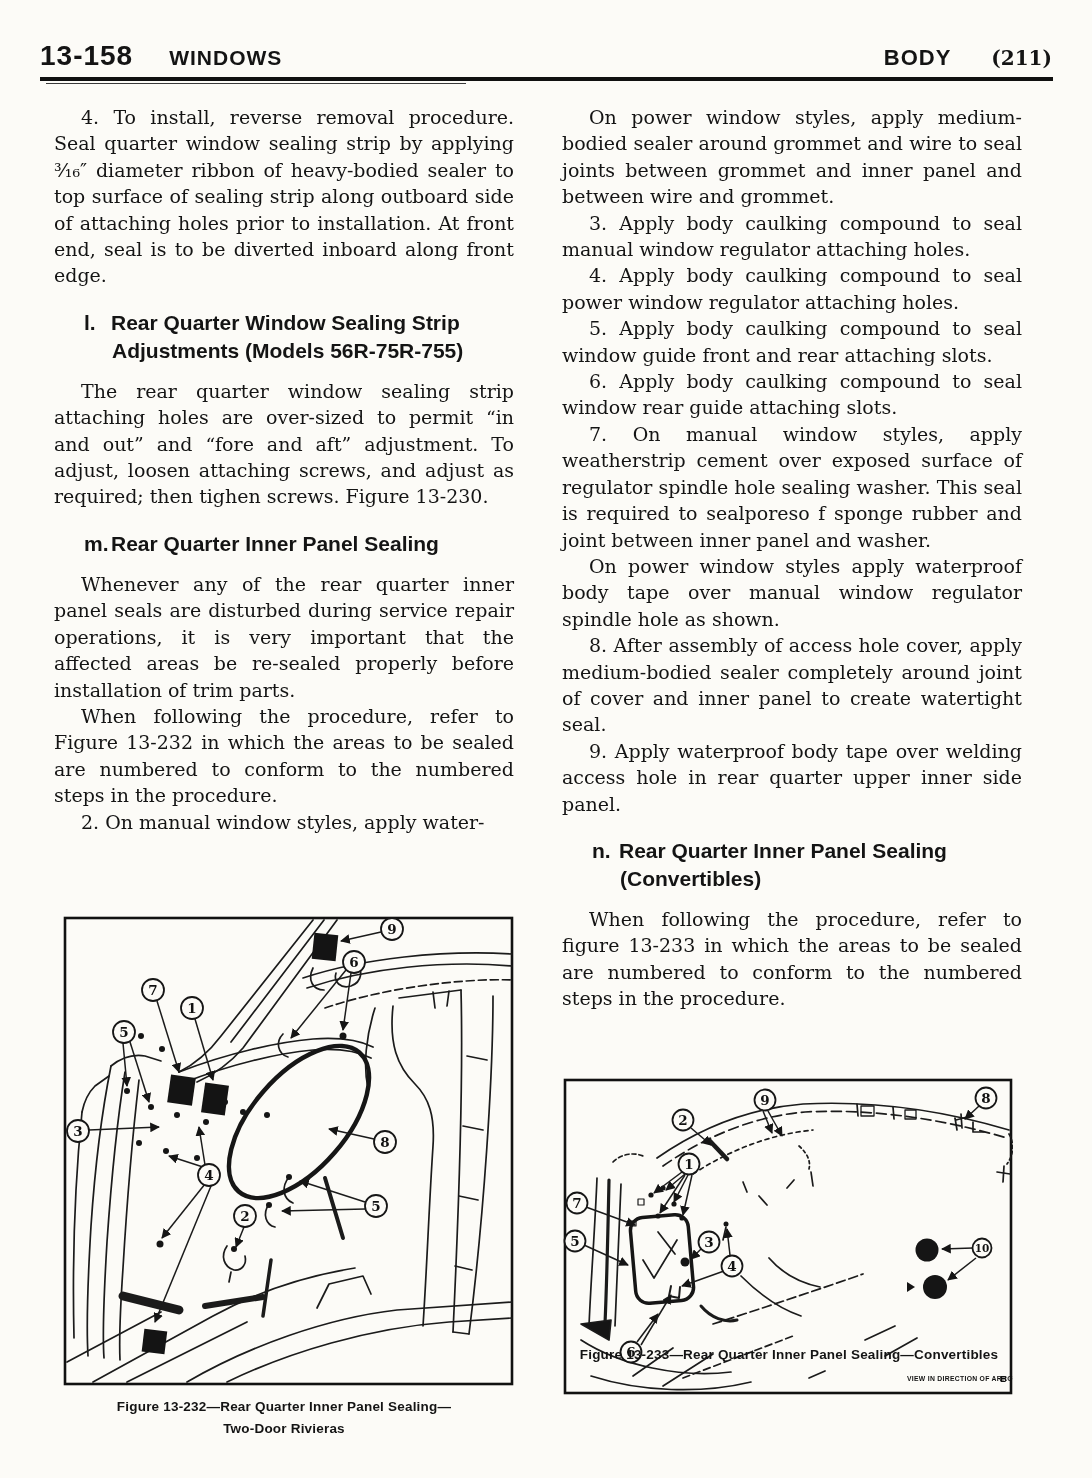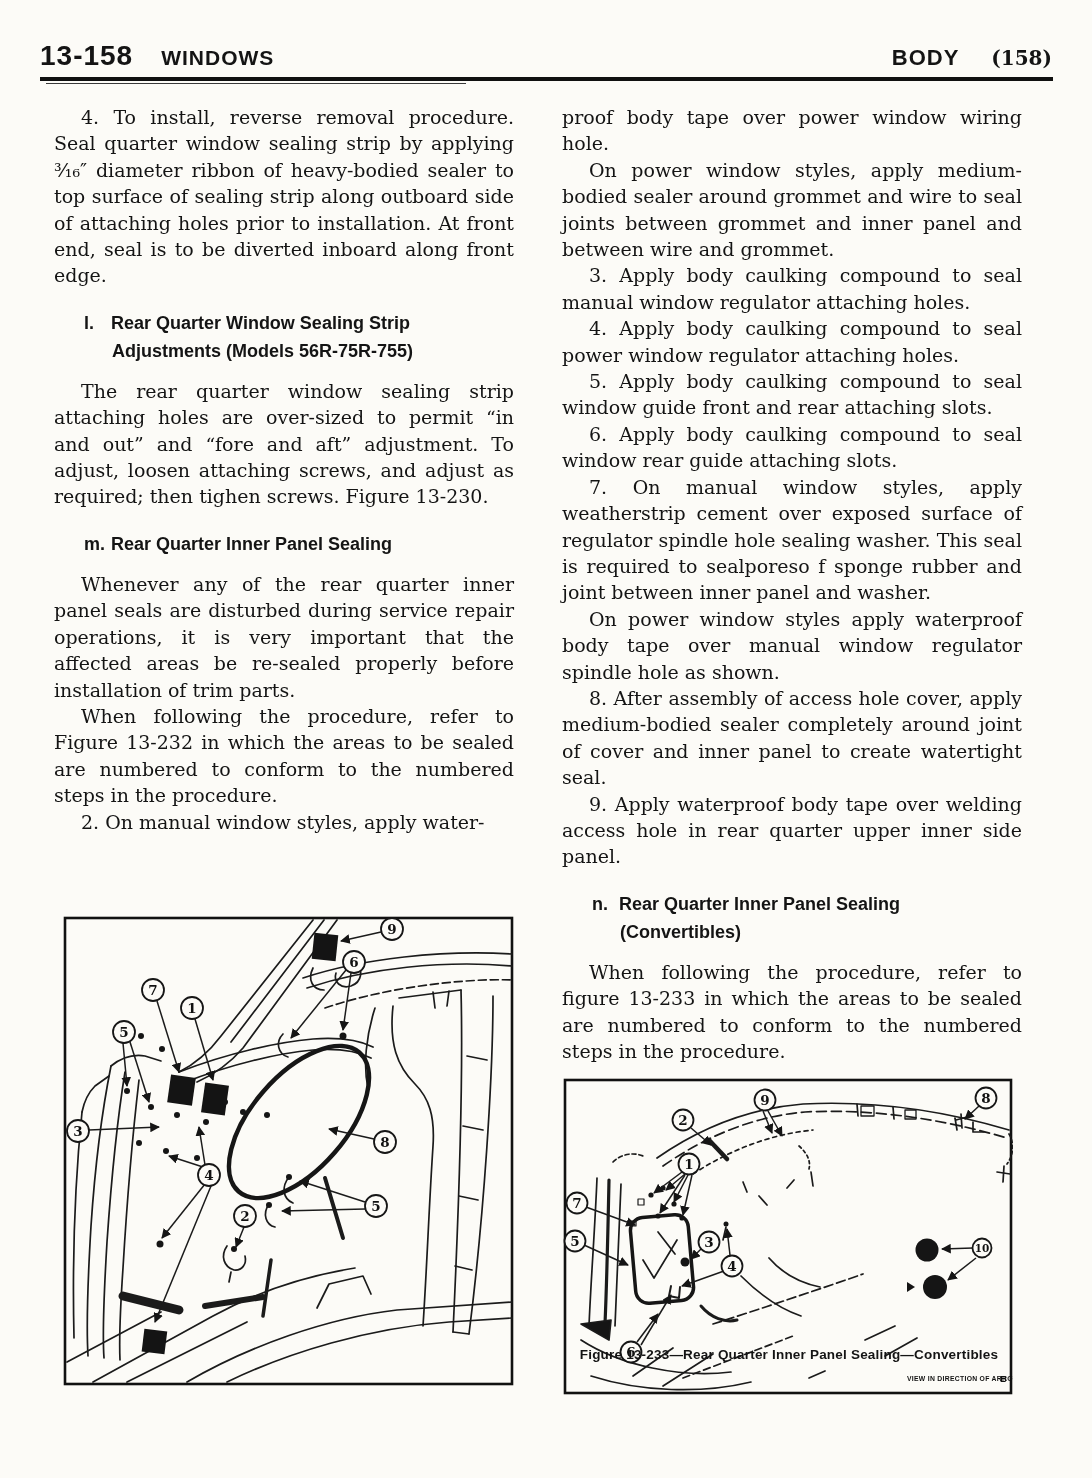--- a/index.html
+++ b/index.html
@@ -2,37 +2,37 @@
 <html><head>
 <meta charset="utf-8">
 <style>
   html,body{margin:0;padding:0;background:#e8e8e4;}
   .page{
     position:relative; width:1092px; height:1478px;
     background:#fcfbf7; color:#141414; overflow:hidden;
     font-family:"DejaVu Serif", serif;
   }
   
-  .hdr{position:absolute; left:40px; top:40px; width:1012px; display:flex; align-items:baseline;}
+  .hdr{position:absolute; left:40px; top:40px; width:1012px; display:flex; align-items:baseline;gap:8px;}
   .hdr-num{font:bold 28px "Liberation Sans", sans-serif; letter-spacing:1px;}
   .hdr-sec{font:bold 21px "Liberation Sans", sans-serif; margin-left:28px; letter-spacing:1px;}
   .hdr-spacer{flex:1;}
   .hdr-body{font:bold 22px "Liberation Sans", sans-serif; letter-spacing:1px;}
   .hdr-paren{font:bold 20px "DejaVu Serif", serif; margin-left:32px;}
   .hdr-rule{position:absolute; left:40px; top:77px; width:1013px; height:4px; background:#101010;}
   .hdr-rule2{position:absolute; left:46px; top:83px; width:420px; height:1px; background:#3a3a3a;}
   
   .col{position:absolute; top:104px; width:460px; font-size:19px; line-height:26.4px; text-align:justify;}
   #col-left{left:54px;}
   #col-right{left:562px;}
   .col p{margin:0; text-align:justify;}
   .col p.ind{text-indent:27px;}
   .sec{margin:20px 0 13px; padding-left:58px; text-indent:-28px;
        font-family:"Liberation Sans", sans-serif; font-weight:bold;
-       font-size:18px; line-height:28px; text-align:left;}
+       font-size:21px; line-height:28px; text-align:left;}
   .sec.mt24{}
   .sec-letter{display:inline-block; min-width:27px; text-indent:0;}
   .sec-sub{text-indent:0;}
   
   .fig{position:absolute;}
   #fig232{left:63px; top:916px;}
   #fig233{left:563px; top:1078px;}
   .fig-cap{position:absolute; text-align:center;
            font-family:"Liberation Sans", sans-serif; font-weight:bold;
            font-size:13.5px; line-height:22px; letter-spacing:.2px;}
@@ -47,42 +47,41 @@
 </head>
 <body>
 
 <div class="page">
 
   <div class="hdr">
     <span class="hdr-num">13-158</span>
     <span class="hdr-sec">WINDOWS</span>
     <span class="hdr-spacer"></span>
     <span class="hdr-body">BODY</span>
-    <span class="hdr-paren">(158)</span>
+    <span class="hdr-paren">(211)</span>
   </div>
   <div class="hdr-rule"></div>
   <div class="hdr-rule2"></div>
 
   <div class="col" id="col-left">
     <p class="ind">4. To install, reverse removal procedure. Seal quarter window sealing strip by applying ³⁄₁₆″ diameter ribbon of heavy-bodied sealer to top surface of sealing strip along outboard side of attaching holes prior to installation. At front end, seal is to be diverted inboard along front edge.</p>
     <div class="sec">
       <span class="sec-letter">l.</span><span>Rear Quarter Window Sealing Strip</span>
       <div class="sec-sub">Adjustments (Models 56R-75R-755)</div>
     </div>
     <p class="ind">The rear quarter window sealing strip attaching holes are over-sized to permit “in and out” and “fore and aft” adjustment. To adjust, loosen attaching screws, and adjust as required; then tighen screws. Figure 13-230.</p>
     <div class="sec mt24">
       <span class="sec-letter">m.</span><span>Rear Quarter Inner Panel Sealing</span>
     </div>
     <p class="ind">Whenever any of the rear quarter inner panel seals are disturbed during service repair operations, it is very important that the affected areas be re-sealed properly before installation of trim parts.</p>
     <p class="ind">When following the procedure, refer to Figure 13-232 in which the areas to be sealed are numbered to conform to the numbered steps in the procedure.</p>
     <p class="ind">2. On manual window styles, apply water-</p>
   </div>
 
   <div class="col" id="col-right">
-    <p>proof body tape over power window wiring hole.</p>
     <p class="ind">On power window styles, apply medium-bodied sealer around grommet and wire to seal joints between grommet and inner panel and between wire and grommet.</p>
     <p class="ind">3. Apply body caulking compound to seal manual window regulator attaching holes.</p>
     <p class="ind">4. Apply body caulking compound to seal power window regulator attaching holes.</p>
     <p class="ind">5. Apply body caulking compound to seal window guide front and rear attaching slots.</p>
     <p class="ind">6. Apply body caulking compound to seal window rear guide attaching slots.</p>
     <p class="ind">7. On manual window styles, apply weatherstrip cement over exposed surface of regulator spindle hole sealing washer. This seal is required to sealporeso f sponge rubber and joint between inner panel and washer.</p>
     <p class="ind">On power window styles apply waterproof body tape over manual window regulator spindle hole as shown.</p>
     <p class="ind">8. After assembly of access hole cover, apply medium-bodied sealer completely around joint of cover and inner panel to create watertight seal.</p>
     <p class="ind">9. Apply waterproof body tape over welding access hole in rear quarter upper inner side panel.</p>
     <div class="sec mt24">
@@ -384,17 +383,21 @@
       <g>
           <circle class="callout-circle" cx="419" cy="170" r="9.5"></circle>
           <text class="callout-num" x="419" y="174.2" style="font-size:10.5px">10</text>
         </g>
     </g>
 
     <text x="344" y="303" style="font-family:'Liberation Sans',sans-serif;font-weight:bold;font-size:6.8px;letter-spacing:.3px;fill:#111">VIEW IN DIRECTION OF ARROW</text>
     <text x="437" y="304" style="font-family:'Liberation Sans',sans-serif;font-weight:bold;font-size:9.5px;fill:#111">B</text>
   </svg>
 
+  <div class="fig-cap" id="cap232">
+    <div>Figure 13-232—Rear Quarter Inner Panel Sealing—</div>
+    <div>Two-Door Rivieras</div>
+  </div>
   <div class="fig-cap" id="cap233">
     <div>Figure 13-233—Rear Quarter Inner Panel Sealing—Convertibles</div>
   </div>
 
 </div>
 
 </body></html>

